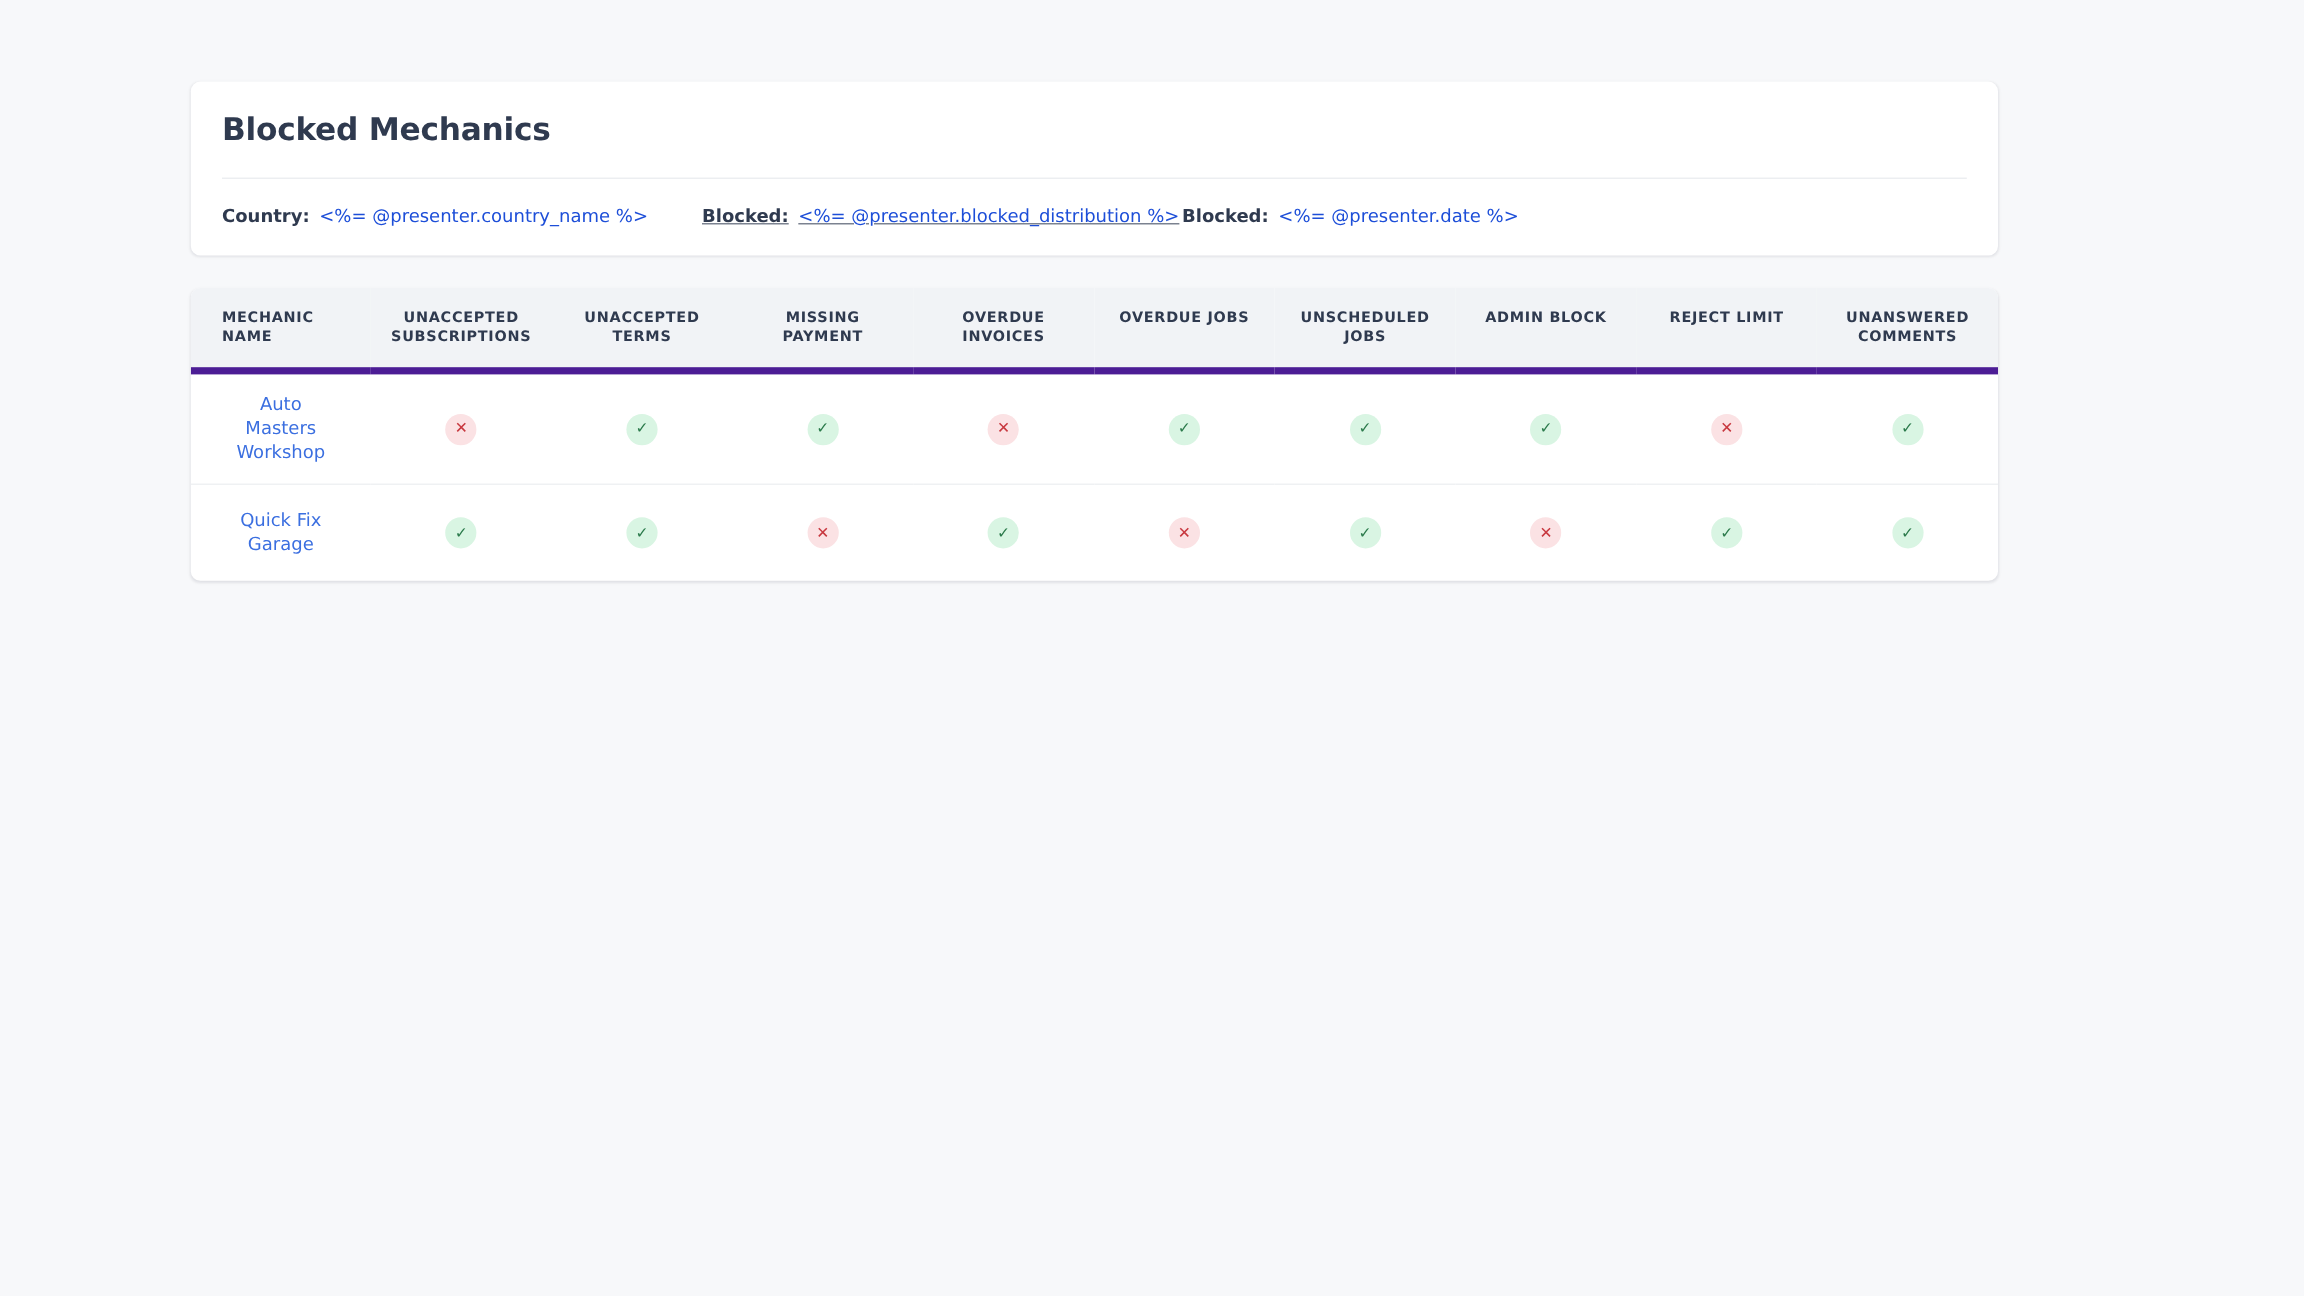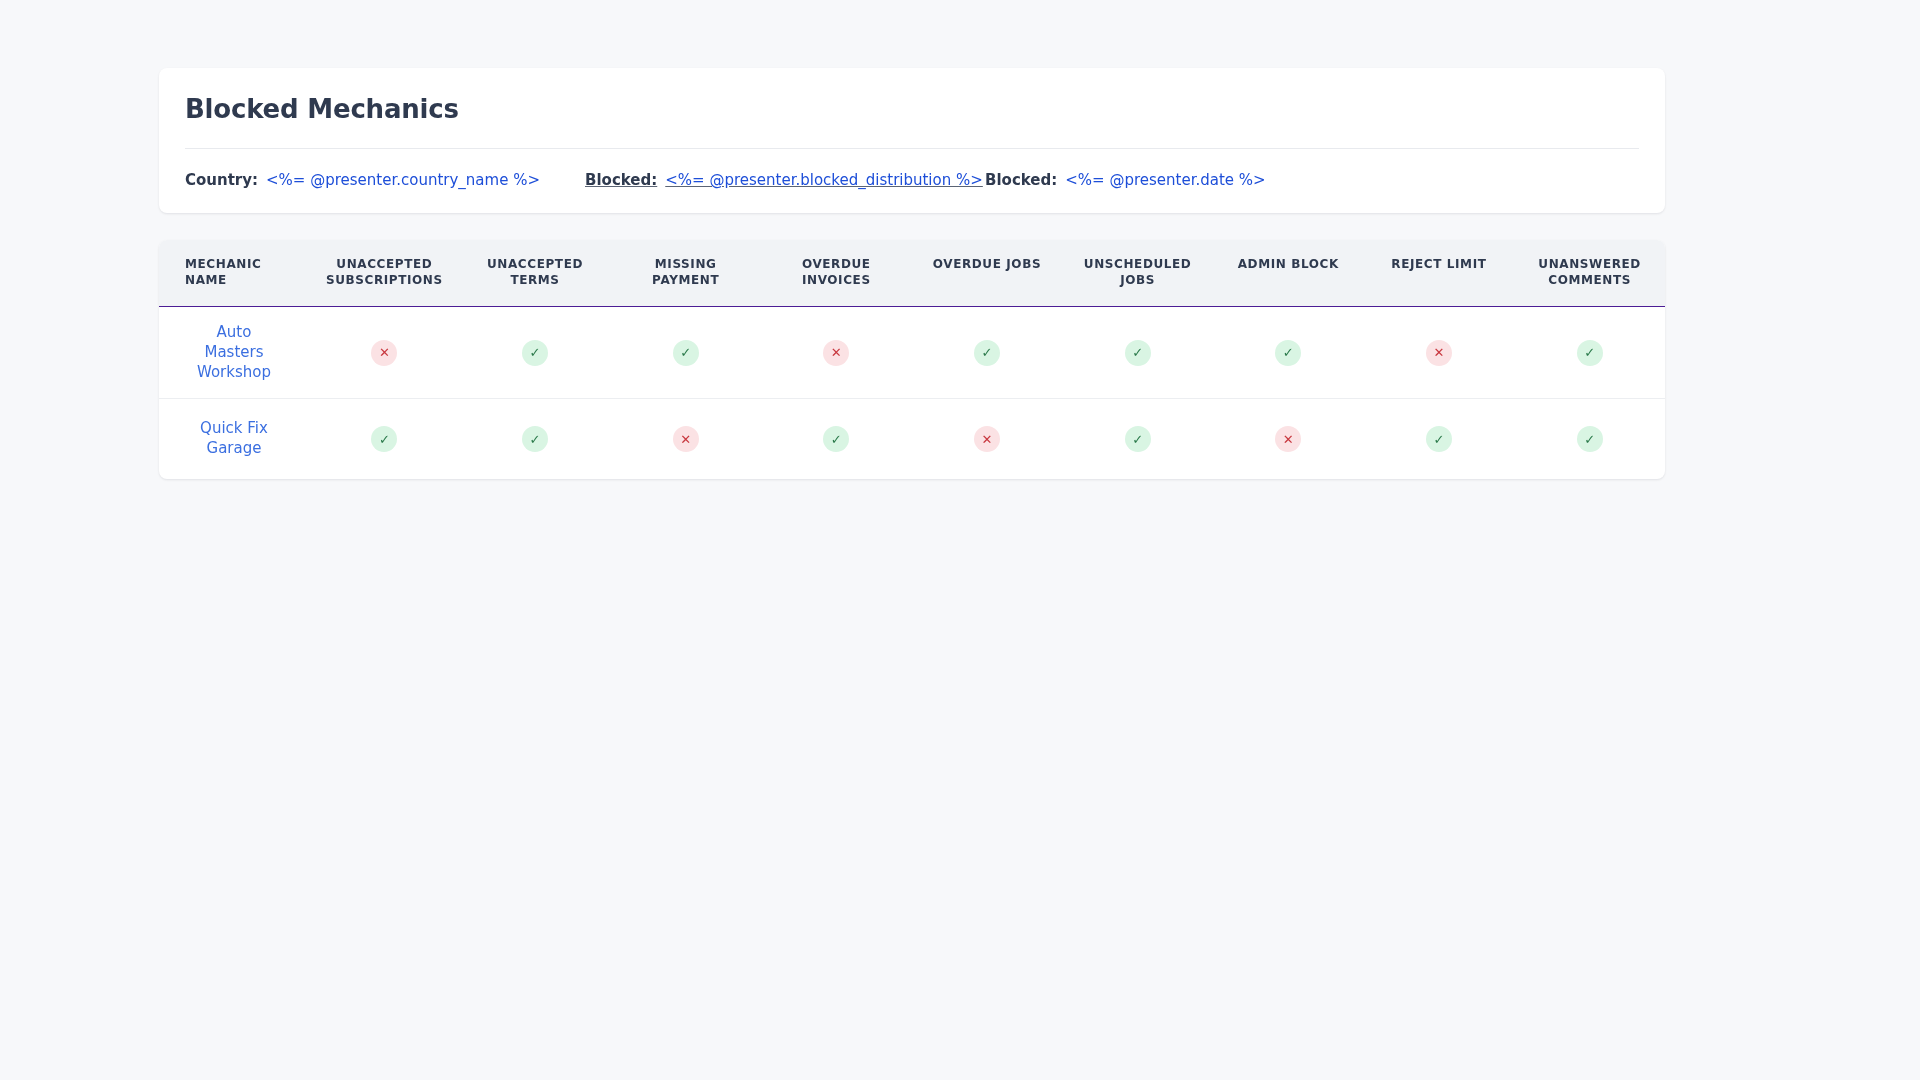--- a/index.html
+++ b/index.html
@@ -101,21 +101,21 @@
     width: 150px;
   }
   table.grid tbody td {
     border-top: 1px solid #eceef1;
     padding: 16px 10px;
     text-align: center;
     vertical-align: middle;
     height: 80px;
   }
   table.grid tbody tr:first-child td {
-    border-top: 1px solid #4c1d95;
+    border-top: 6px solid #4c1d95;
   }
   td.cell-name {
     text-align: left;
     padding-left: 26px;
   }
   .mech-link {
     color: #3b6fe0;
     font-size: 15px;
     line-height: 1.32;
     text-decoration: none;

